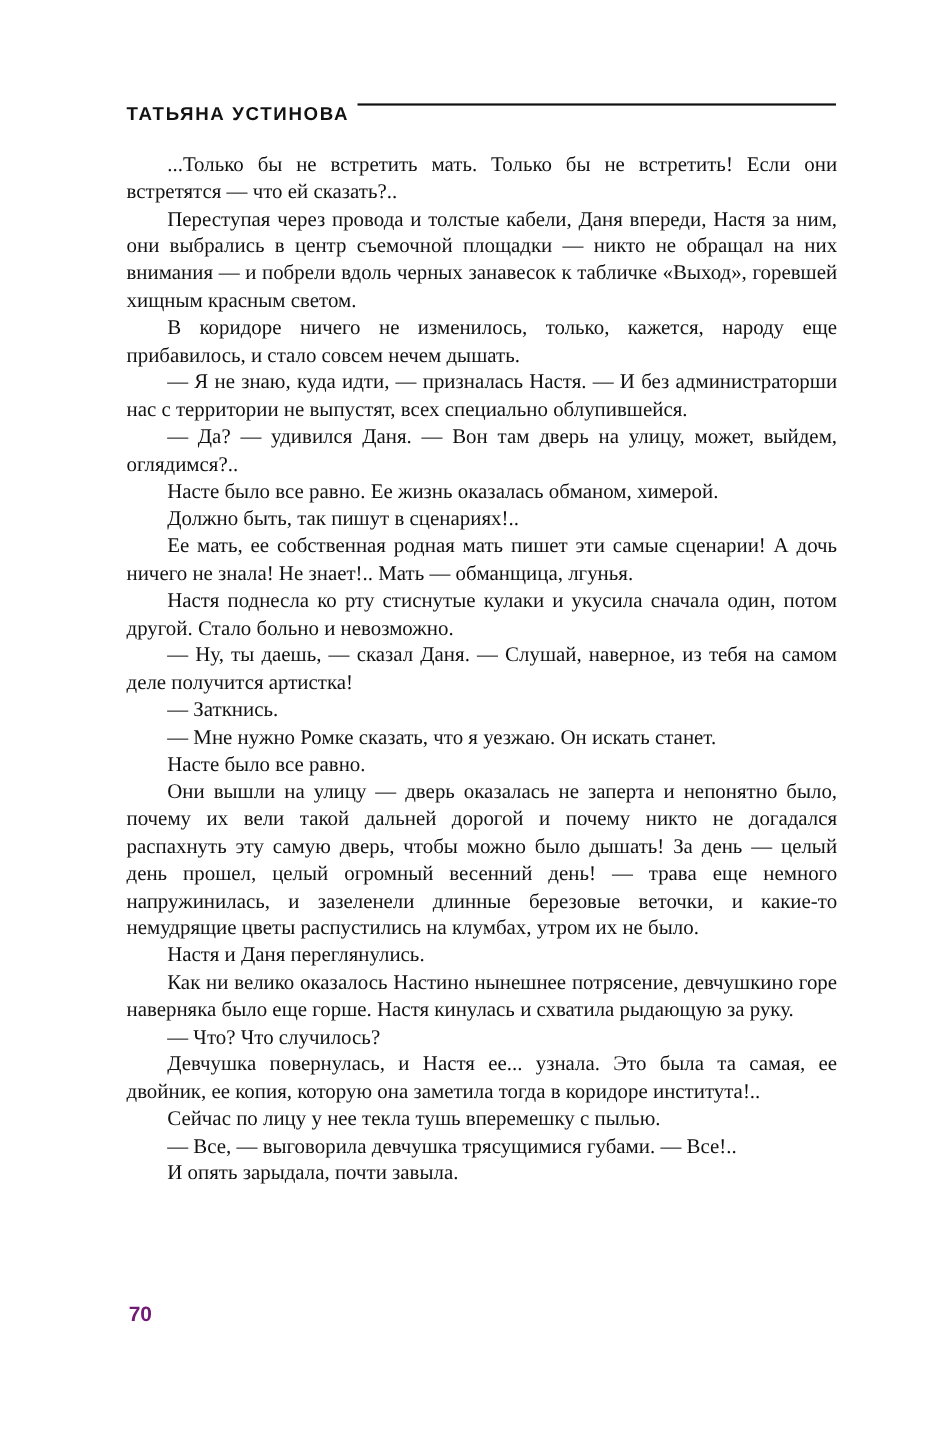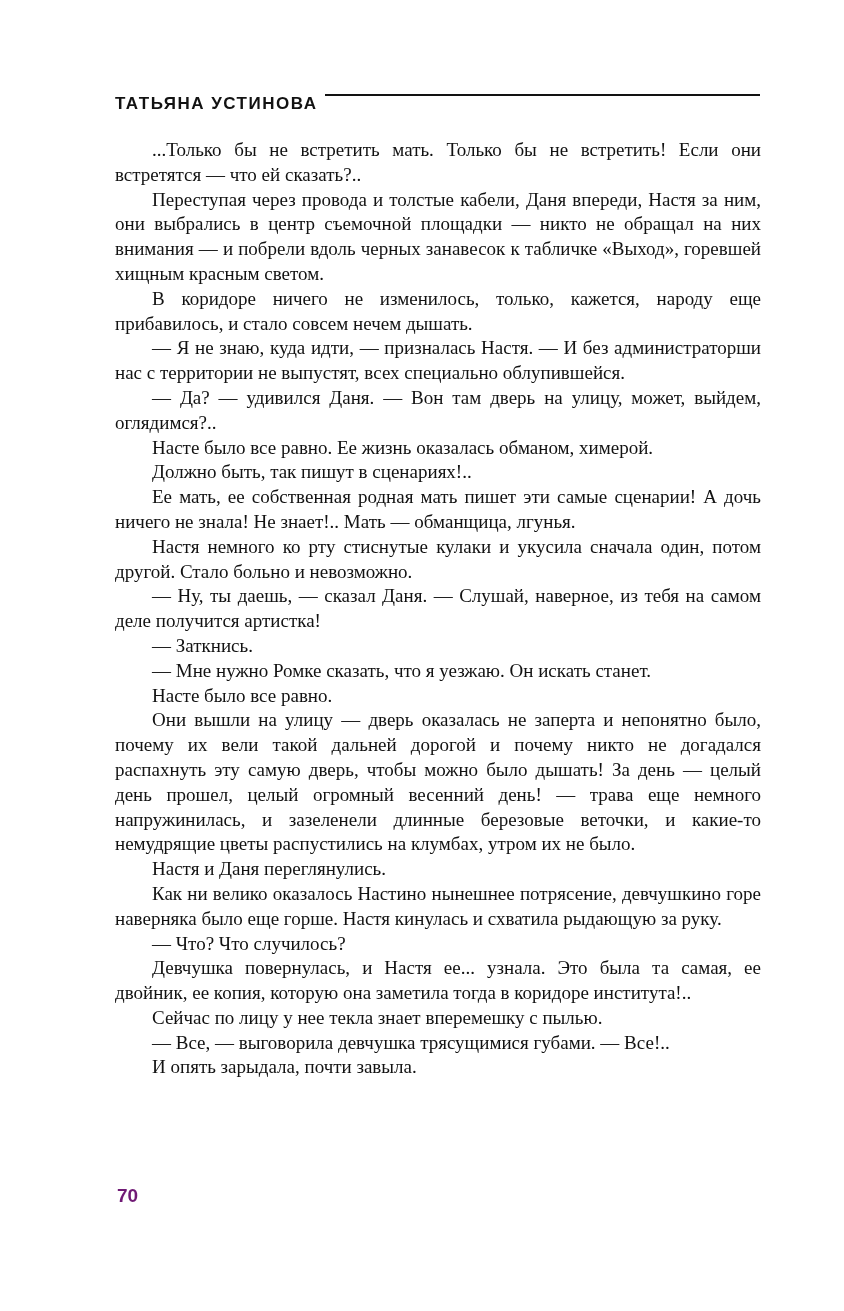--- a/index.html
+++ b/index.html
@@ -79,30 +79,30 @@
 
   <div class="body-text">
     <p>...Только бы не встретить мать. Только бы не встретить! Если они встретятся — что ей сказать?..</p>
     <p>Переступая через провода и толстые кабели, Даня впереди, Настя за ним, они выбрались в центр съемочной площадки — никто не обращал на них внимания — и побрели вдоль черных занавесок к табличке «Выход», горевшей хищным красным светом.</p>
     <p>В коридоре ничего не изменилось, только, кажется, народу еще прибавилось, и стало совсем нечем дышать.</p>
     <p>— Я не знаю, куда идти, — призналась Настя. — И без администраторши нас с территории не выпустят, всех специально облупившейся.</p>
     <p>— Да? — удивился Даня. — Вон там дверь на улицу, может, выйдем, оглядимся?..</p>
     <p>Насте было все равно. Ее жизнь оказалась обманом, химерой.</p>
     <p>Должно быть, так пишут в сценариях!..</p>
     <p>Ее мать, ее собственная родная мать пишет эти самые сценарии! А дочь ничего не знала! Не знает!.. Мать — обманщица, лгунья.</p>
-    <p>Настя немного ко рту стиснутые кулаки и укусила сначала один, потом другой. Стало больно и невозможно.</p>
+    <p>Настя поднесла ко рту стиснутые кулаки и укусила сначала один, потом другой. Стало больно и невозможно.</p>
     <p>— Ну, ты даешь, — сказал Даня. — Слушай, наверное, из тебя на самом деле получится артистка!</p>
     <p>— Заткнись.</p>
     <p>— Мне нужно Ромке сказать, что я уезжаю. Он искать станет.</p>
     <p>Насте было все равно.</p>
     <p>Они вышли на улицу — дверь оказалась не заперта и непонятно было, почему их вели такой дальней дорогой и почему никто не догадался распахнуть эту самую дверь, чтобы можно было дышать! За день — целый день прошел, целый огромный весенний день! — трава еще немного напружинилась, и зазеленели длинные березовые веточки, и какие-то немудрящие цветы распустились на клумбах, утром их не было.</p>
     <p>Настя и Даня переглянулись.</p>
     <p>Как ни велико оказалось Настино нынешнее потрясение, девчушкино горе наверняка было еще горше. Настя кинулась и схватила рыдающую за руку.</p>
     <p>— Что? Что случилось?</p>
     <p>Девчушка повернулась, и Настя ее... узнала. Это была та самая, ее двойник, ее копия, которую она заметила тогда в коридоре института!..</p>
-    <p>Сейчас по лицу у нее текла знает вперемешку с пылью.</p>
+    <p>Сейчас по лицу у нее текла тушь вперемешку с пылью.</p>
     <p>— Все, — выговорила девчушка трясущимися губами. — Все!..</p>
     <p>И опять зарыдала, почти завыла.</p>
   </div>
 
   <div class="page-number">70</div>
 
 </div>
 
 </body></html>

